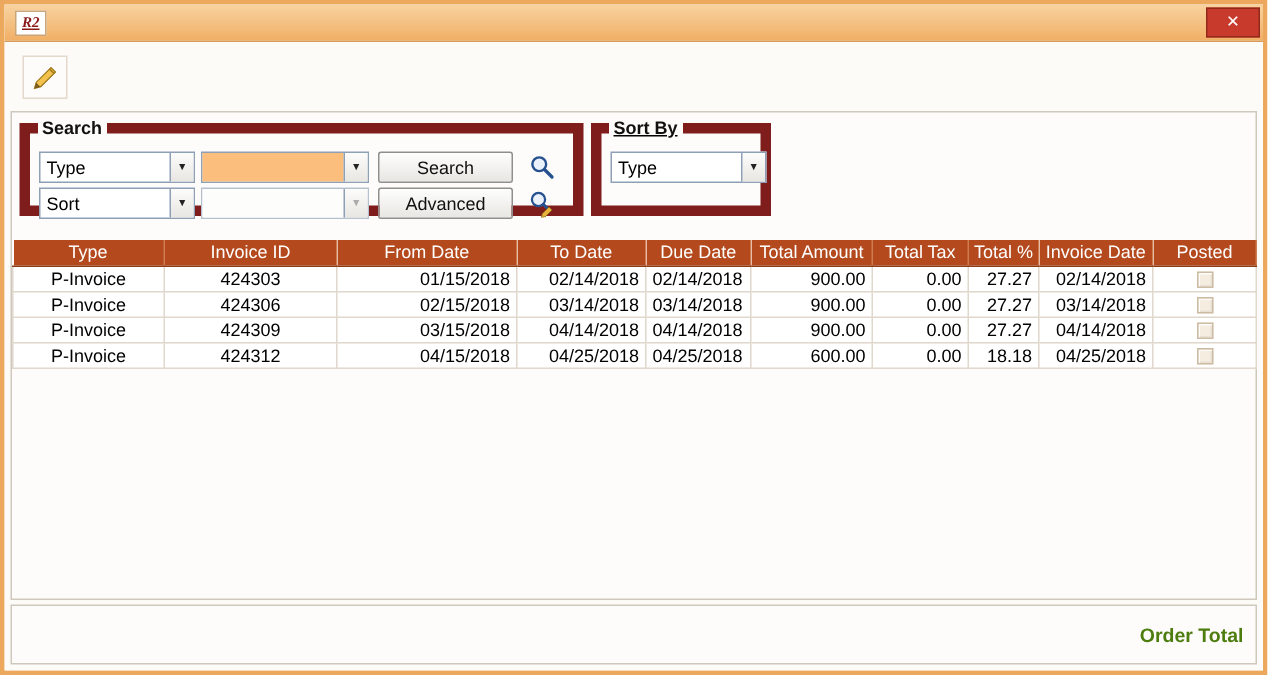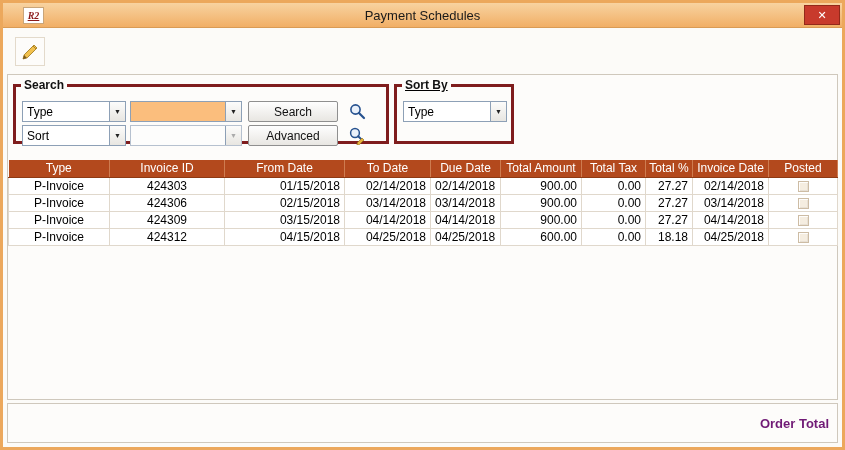--- a/index.html
+++ b/index.html
@@ -10,21 +10,21 @@
     font-family:"Liberation Sans", sans-serif;
     overflow:hidden;
   }
   
   .titlebar {
     position:absolute; top:0; left:0; right:0; height:25px;
     background:linear-gradient(#F8D3A0,#F1AF66);
     border-bottom:1px solid #D99B55;
   }
   .app-icon {
-    position:absolute; left:20px; top:4px; width:21px; height:17px;
+    position:absolute; left:7px; top:4px; width:21px; height:17px;
     background:#FFFFFF; border:1px solid #C9A579;
     font:italic bold 10px "Liberation Serif", serif; color:#8B1A1A;
     display:flex; align-items:center; justify-content:center;text-decoration:underline;
   }
   .title {
     position:absolute; left:0; right:0; top:5px; text-align:center;
     font-size:13px; color:#1A1A1A;
   }
   .close-btn {
     position:absolute; right:2px; top:2px; width:36px; height:20px;
@@ -47,21 +47,21 @@
     font-family:"Liberation Sans", sans-serif;
     margin-top:46px;
   }
   .main-panel {
     position:absolute; left:4px; top:46px; width:831px; height:326px;
     border:1px solid #CFC8BC; background:#FDFCFA;
   }
   
   fieldset.group {
     position:absolute; margin:0; padding:0; height:66px;
-    border:3px solid #7f1d1d; background:transparent;
+    border:7px solid #7f1d1d; background:transparent;
   }
   fieldset.group legend {
     font-size:12px; font-weight:bold; color:#111; margin-left:5px; padding:0 3px;
   }
   .search-group { left:10px; top:50px; width:376px; }
   .sort-group   { left:391px; top:50px; width:120px;text-decoration:underline; }
   
   .combo {
     position:absolute; height:21px; border:1px solid #8DA0B6; background:#FFF;
     display:flex; align-items:stretch;
@@ -119,35 +119,34 @@
     border:1px solid #CDBCA4; vertical-align:middle;
     box-shadow: inset 1px 1px 0 rgba(255,255,255,.85), inset -1px -1px 0 rgba(0,0,0,.05);
   }
   
   .footer {
     position:absolute; left:4px; right:4px; bottom:4px; height:40px;
     border:1px solid #CFC8BC; background:#FDFCFA;
     display:flex; align-items:center; justify-content:flex-end; gap:14px;
     padding-right:8px;
   }
-  .order-total-label { font-size:13px; font-weight:bold; color:#701a75; }
+  .order-total-label { font-size:13px; font-weight:bold; color:#4d7c0f; }
   .order-total-box {
     width:131px; height:25px; background:#E8E5E0; border:2px solid #6F6F67;
     font-size:13px; font-weight:bold; color:#000; text-align:right;
     line-height:21px; padding-right:6px;
   }
 </style>
 </head>
 <body>
 
 <div class="window">
 
   <div class="titlebar">
     <div class="app-icon">R2</div>
-    <div class="title">Payment Schedules</div>
     <button class="close-btn">✕</button>
   </div>
 
   <div class="client">
 
     <button class="edit-btn">
       <svg width="22" height="22" viewBox="0 0 22 22">
         <path d="M4 18l1.2-4.2L15 4l3 3L8.2 16.8 4 18z" fill="#F2C14E" stroke="#9A7415" stroke-width="0.8"></path>
         <path d="M4 18l1.1-3.9 2.8 2.8L4 18z" fill="#7A5A1E"></path>
         <path d="M14 5l3 3" stroke="#9A7415" stroke-width="0.8"></path>

